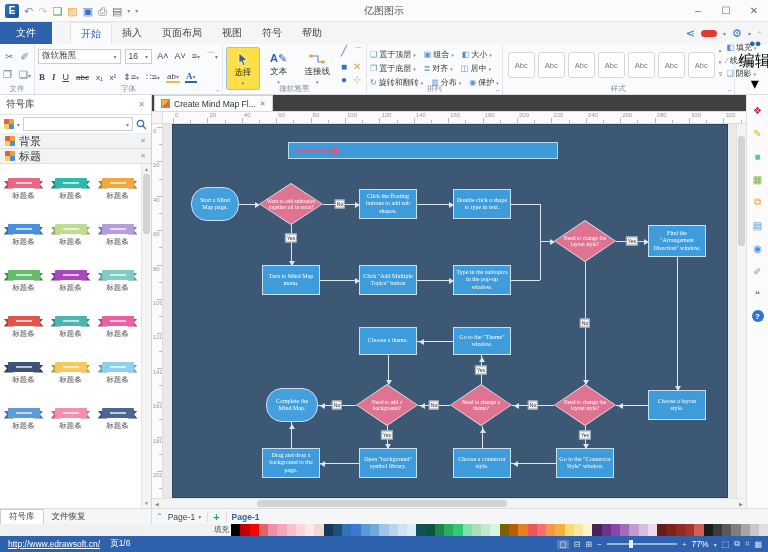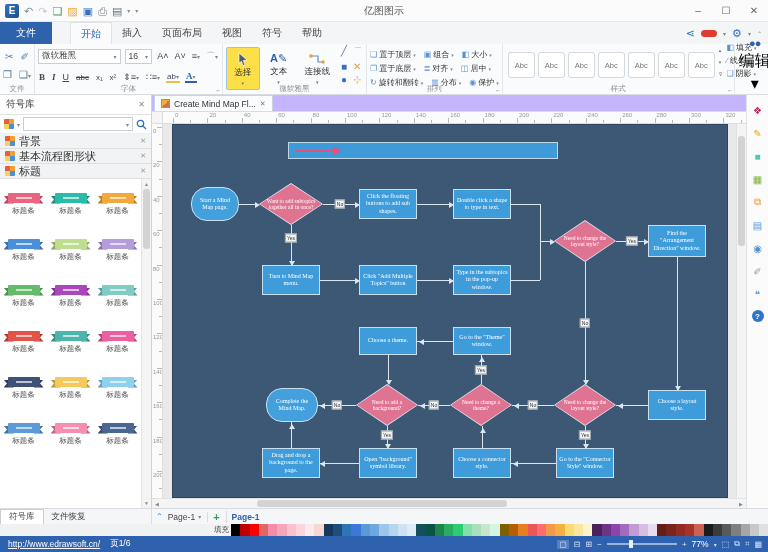--- a/index.html
+++ b/index.html
@@ -74,21 +74,21 @@
   .ribbonshape .tail.r { right:-4px; clip-path:polygon(0 0,100% 0,65% 50%,100% 100%,0 100%); }
   .ribbonshape .bar { position:absolute; inset:0; border-radius:1px; }
   .ribbonshape .txt { position:absolute; left:25%; top:4px; width:50%; height:2px; background:rgba(255,255,255,.65); }
   .symlabel { font-size:7.5px; color:#555; }
   .spscroll { position:absolute; right:0; top:0; bottom:0; width:10px; background:#f4f4f4; border-left:1px solid #e5e5e5; }
   .spthumb { position:absolute; left:1px; right:1px; top:10px; height:60px; background:#d3d3d3; border-radius:3px; }
   .sarr { position:absolute; left:0; right:0; height:10px; font-size:5px; color:#888; text-align:center; line-height:10px; }
 
   
   .canvascol { flex:1; display:flex; flex-direction:column; min-width:0; }
-  .doctabs { height:17px; background:#c4b5fd; border-bottom:1px solid #d8dce1; display:flex; align-items:flex-end; }
+  .doctabs { height:17px; background:#404040; border-bottom:1px solid #d8dce1; display:flex; align-items:flex-end; }
   .doctab { height:16px; background:#fbfcfd; border:1px solid #c9d4e0; border-bottom:none; display:flex; align-items:center; gap:4px; padding:0 6px; margin-left:2px; }
   .dt-ic { width:9px; height:9px; background:linear-gradient(135deg,#e8b33c 50%,#d46a5a 50%); border:1px solid #b9952f; }
   .dt-label { font-size:8.5px; color:#333; }
   .dt-x { font-size:7px; color:#777; }
   .rulers { height:12px; display:flex; }
   .rcorner { width:11px; height:12px; background:#f5f5f5; border-right:1px solid #ddd; border-bottom:1px solid #ddd; }
   .hruler { position:relative; flex:1; background:#fbfbfb; border-bottom:1px solid #ddd; overflow:hidden; }
   .htick { position:absolute; bottom:0; width:1px; height:3px; background:#b9b9b9; }
   .htick.major { height:5px; }
   .hnum { position:absolute; top:0; font-size:6px; color:#999; transform:translateX(2px); }
@@ -399,25 +399,20 @@
           </div>
         <svg width="11" height="11" viewBox="0 0 11 11">
             <circle cx="4.5" cy="4.5" r="3.2" fill="none" stroke="#2e75c8" stroke-width="1.3"></circle>
             <line x1="7" y1="7" x2="10" y2="10" stroke="#2e75c8" stroke-width="1.3"></line>
           </svg>
       </div>
       <div id="library-list">
           <div class="lib-row">
             <span class="gridic"></span>
             <span class="lib-label">背景</span>
-            <span class="lib-x">✕</span>
-          </div>
-          <div class="lib-row">
-            <span class="gridic"></span>
-            <span class="lib-label">基本流程图形状</span>
             <span class="lib-x">✕</span>
           </div>
           <div class="lib-row">
             <span class="gridic"></span>
             <span class="lib-label">标题</span>
             <span class="lib-x">✕</span>
           </div>
         </div>
       <div class="symwrap">
         <div class="symgrid" id="symbol-grid">

